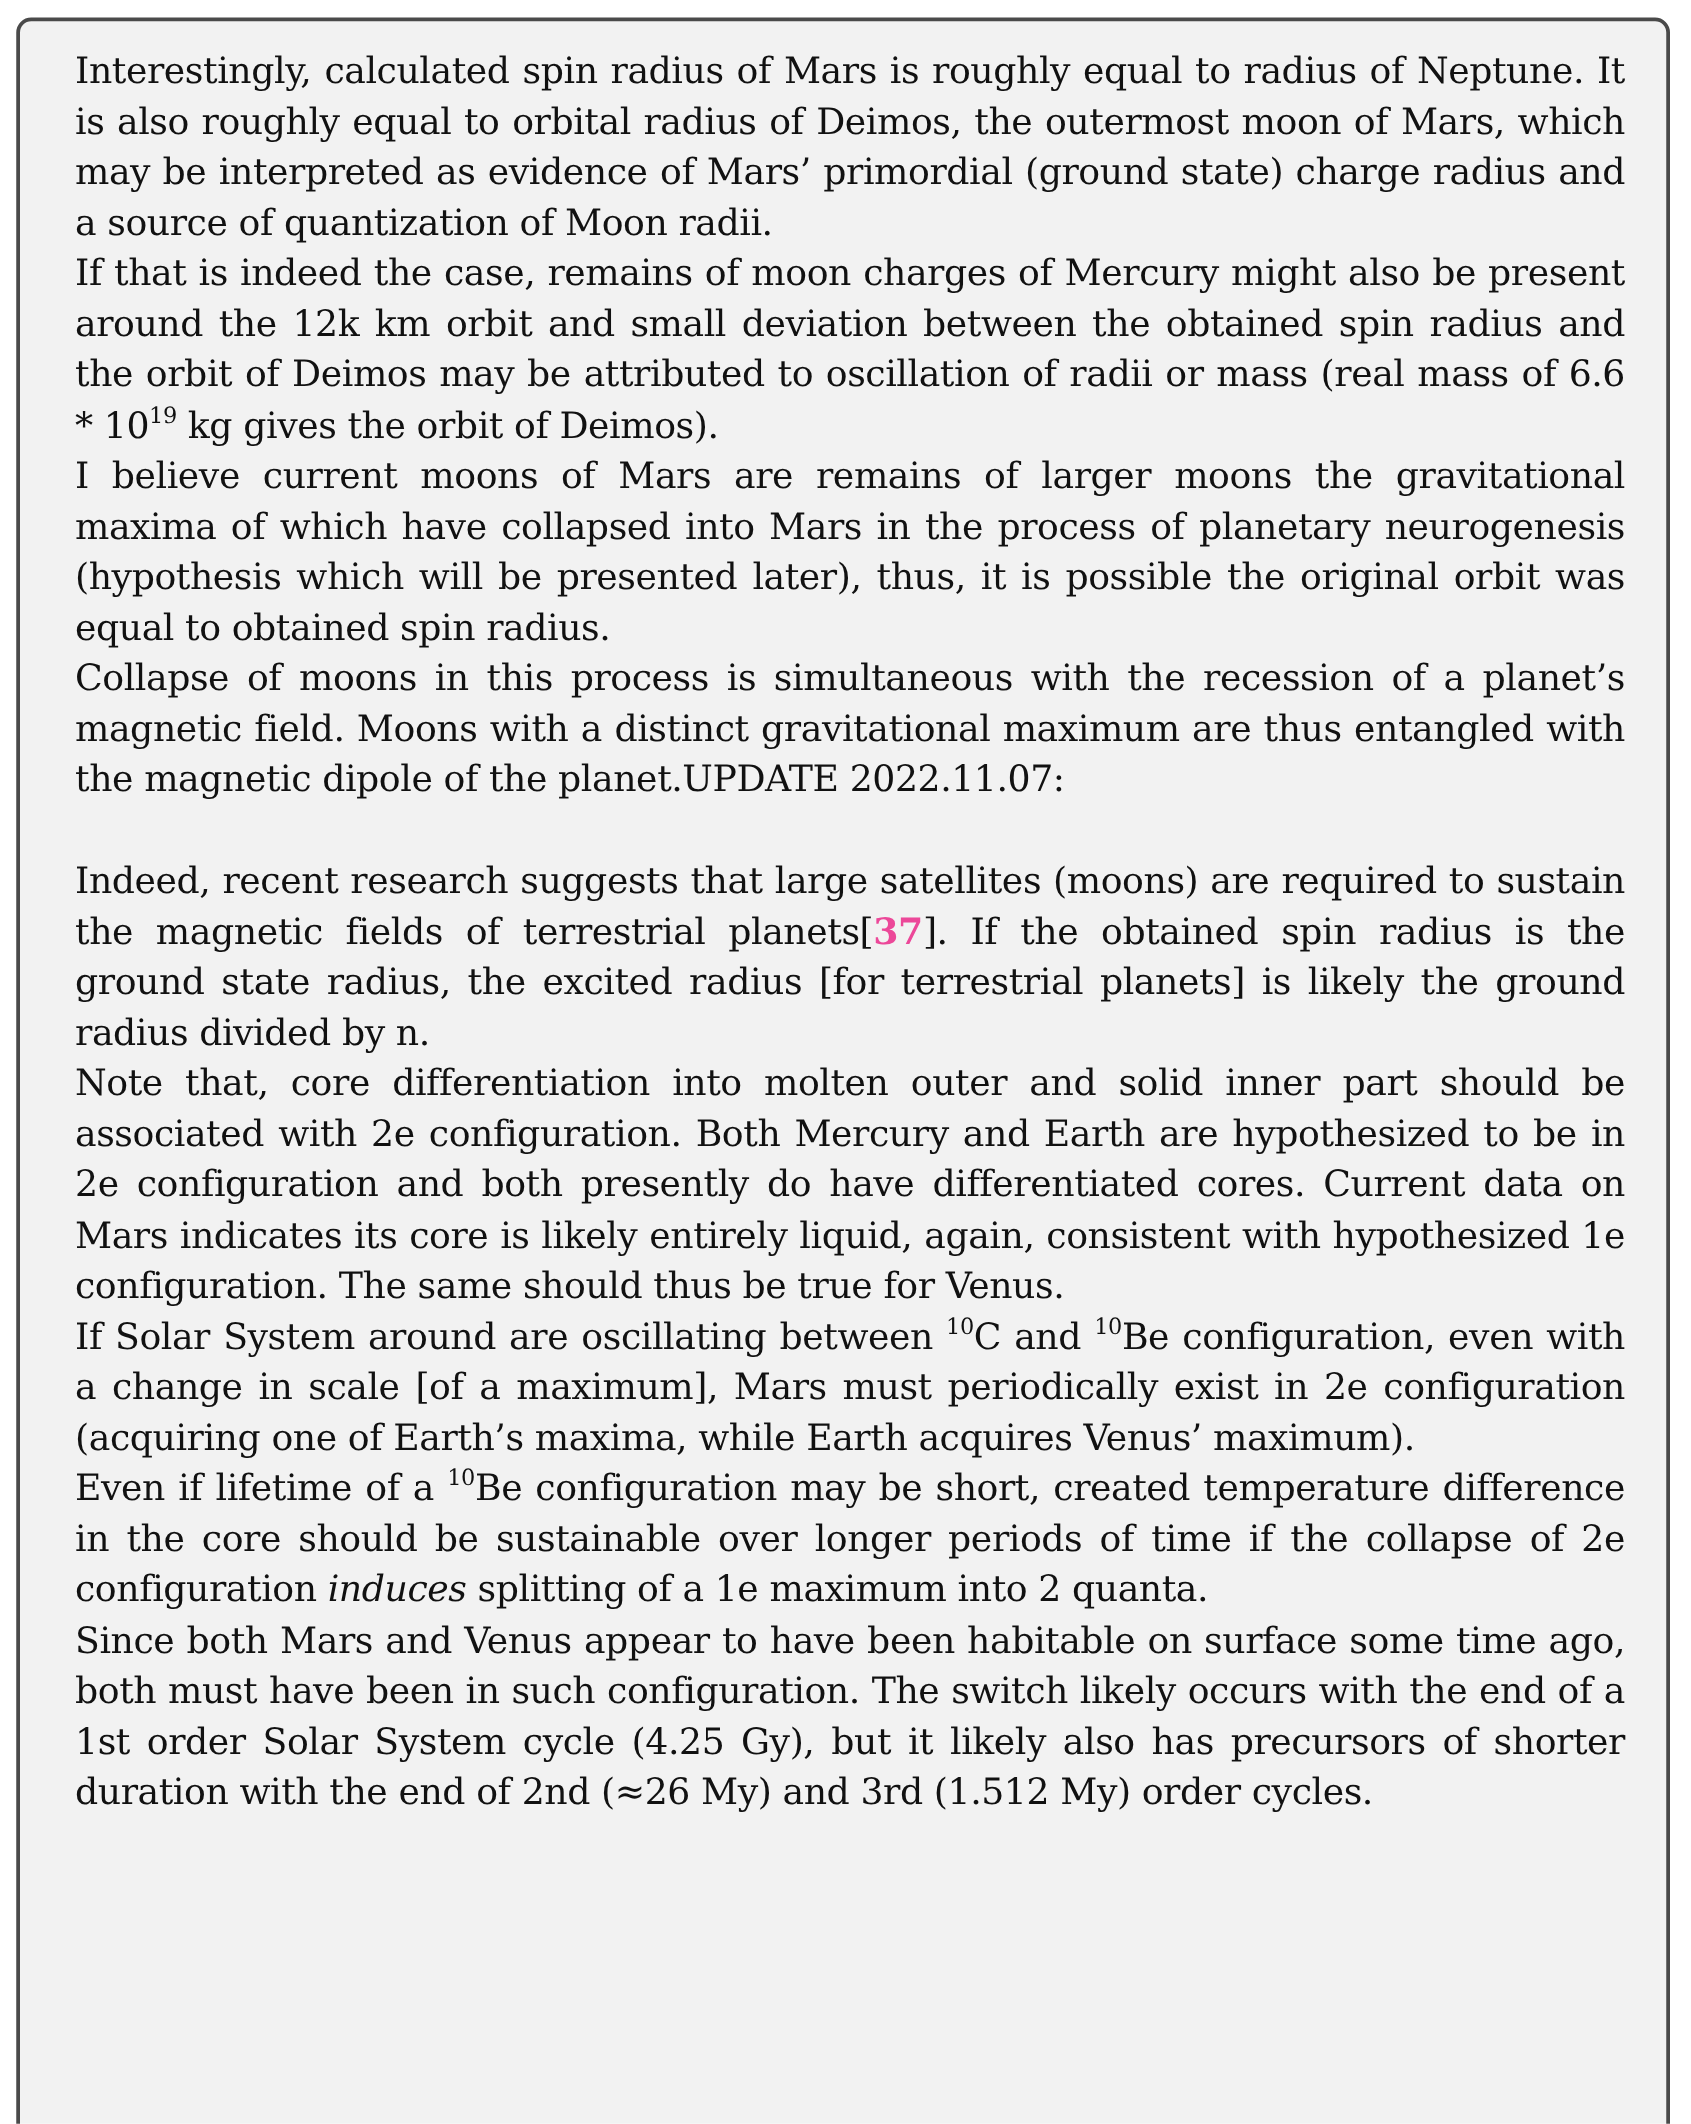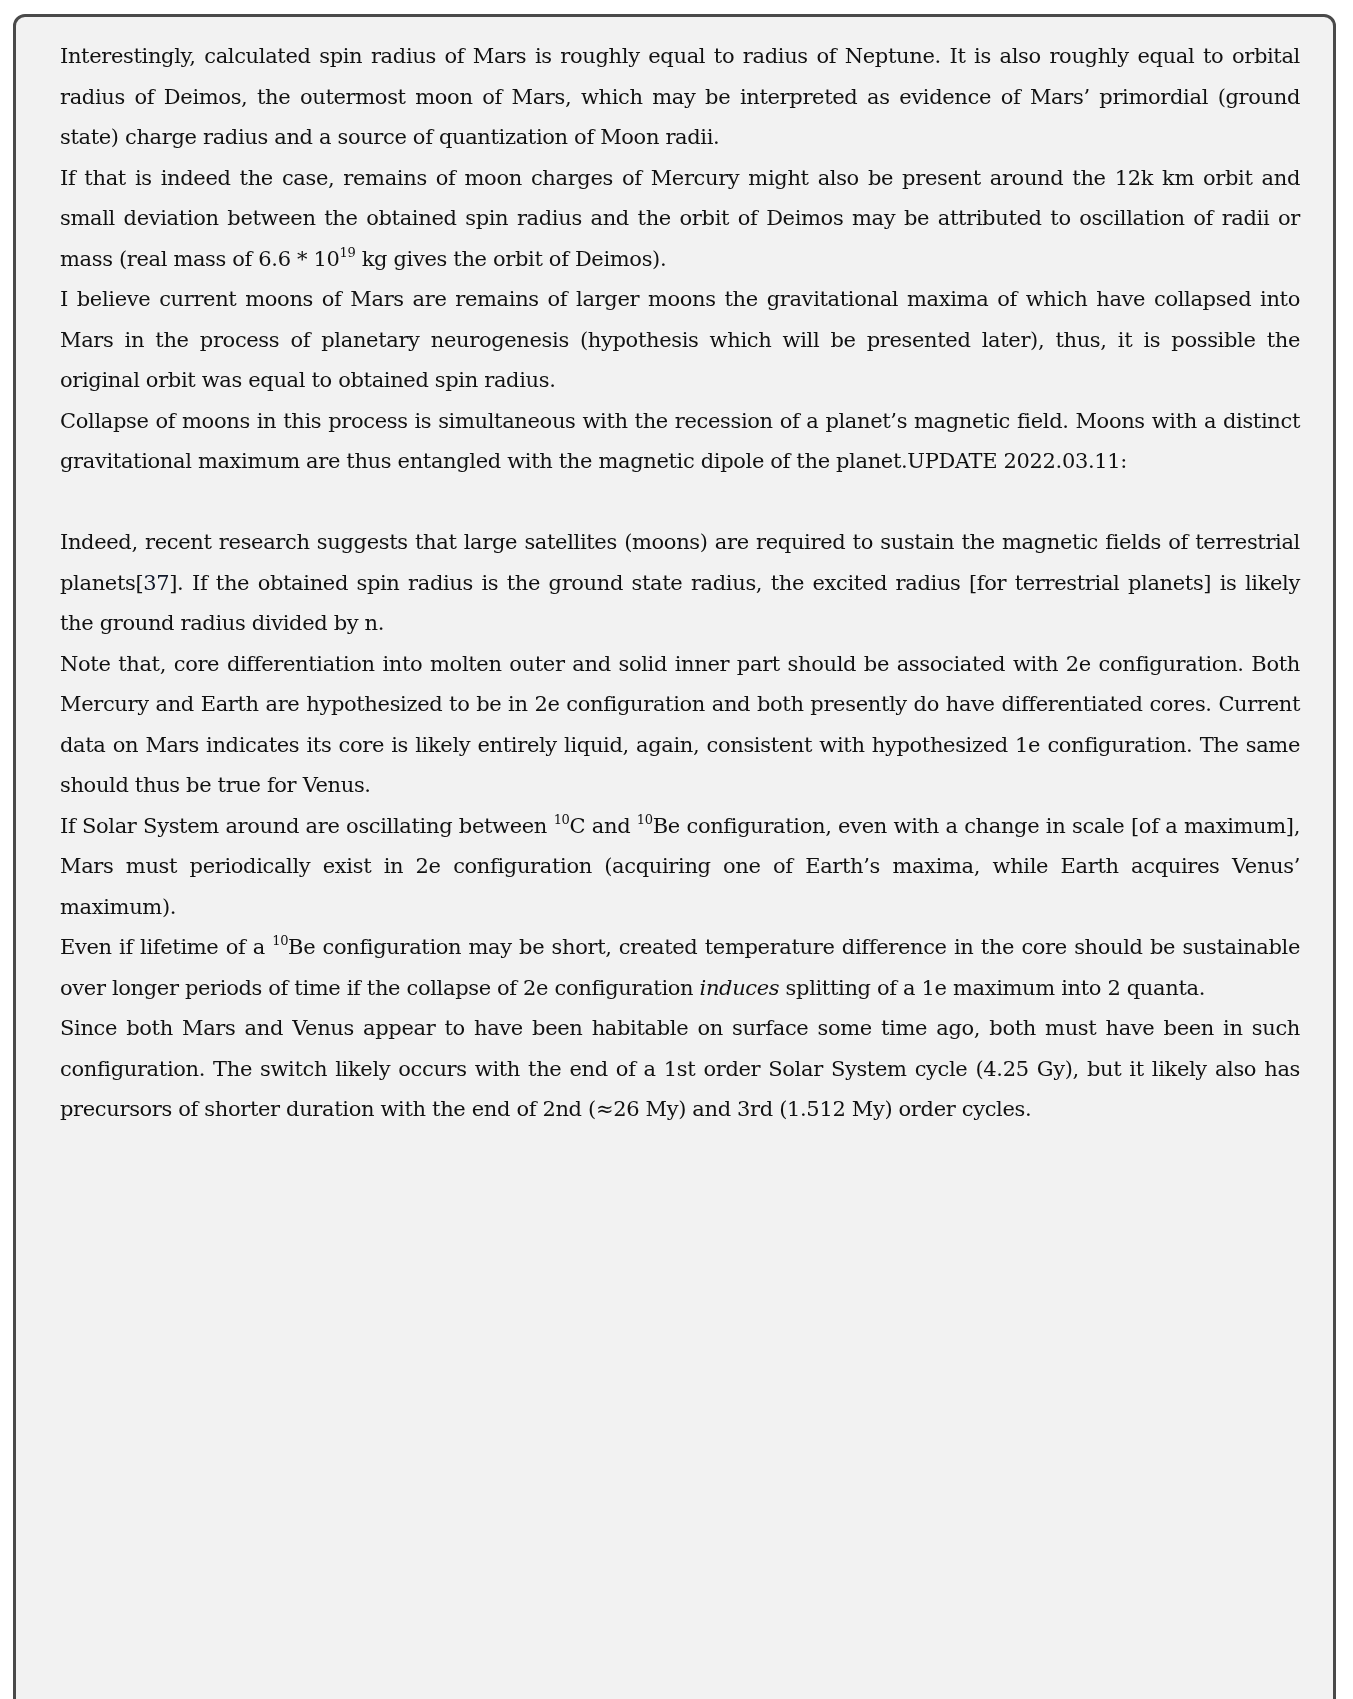--- a/index.html
+++ b/index.html
@@ -11,44 +11,44 @@
       box-sizing: border-box;
       border: 3.5px solid #4a4a4a;
       border-radius: 12px;
       background: #f2f2f2;
     }
     .content {
       position: absolute;
       left: 60px; top: 36px;
       width: 1240px;
       font-family: "DejaVu Serif", "Liberation Serif", serif;
-      font-size: 21px;
+      font-size: 29px;
       line-height: 40.5px;
       color: #111111;
       letter-spacing: -0.35px;
     }
     .content p { margin: 0; text-align: justify; }
     .content p.gap { height: 40.5px; }
     sup { font-size: 0.62em; line-height: 0; position: relative; top: -0.05em; }
-    .cite { color: #0f172a; }
+    .cite { color: #ec4899; font-weight: bold; }
     em { }
   </style>
 </head>
 <body>
 
 <div class="box"></div>
 
 <div class="content">
   <p>Interestingly, calculated spin radius of Mars is roughly equal to radius of Neptune.  It is also roughly equal to orbital radius of Deimos, the outermost moon of Mars, which may be interpreted as evidence of Mars’ primordial (ground state) charge radius and a source of quantization of Moon radii.</p>
 
   <p><span>If that is indeed the case, remains of moon charges of Mercury might also be present around the 12k km orbit and small deviation between the obtained spin radius and the orbit of Deimos may be attributed to oscillation of radii or mass (real mass of 6.6 * 10</span><sup>19</sup><span> kg gives the orbit of Deimos).</span></p>
 
   <p>I believe current moons of Mars are remains of larger moons the gravitational maxima of which have collapsed into Mars in the process of planetary neurogenesis (hypothesis which will be presented later), thus, it is possible the original orbit was equal to obtained spin radius.</p>
 
-  <p>Collapse of moons in this process is simultaneous with the recession of a planet’s magnetic field.  Moons with a distinct gravitational maximum are thus entangled with the magnetic dipole of the planet.UPDATE 2022.03.11:</p>
+  <p>Collapse of moons in this process is simultaneous with the recession of a planet’s magnetic field.  Moons with a distinct gravitational maximum are thus entangled with the magnetic dipole of the planet.UPDATE 2022.11.07:</p>
 
   <p class="gap"></p>
 
   <p><span>Indeed, recent research suggests that large satellites (moons) are required to sustain the magnetic fields of terrestrial planets[</span><a class="cite">37</a><span>].  If the obtained spin radius is the ground state radius, the excited radius [for terrestrial planets] is likely the ground radius divided by n.</span></p>
 
 
 
   <p>Note that, core differentiation into molten outer and solid inner part should be associated with 2e configuration. Both Mercury and Earth are hypothesized to be in 2e configuration and both presently do have differentiated cores. Current data on Mars indicates its core is likely entirely liquid, again, consistent with hypothesized 1e configuration. The same should thus be true for Venus.</p>
 
 

